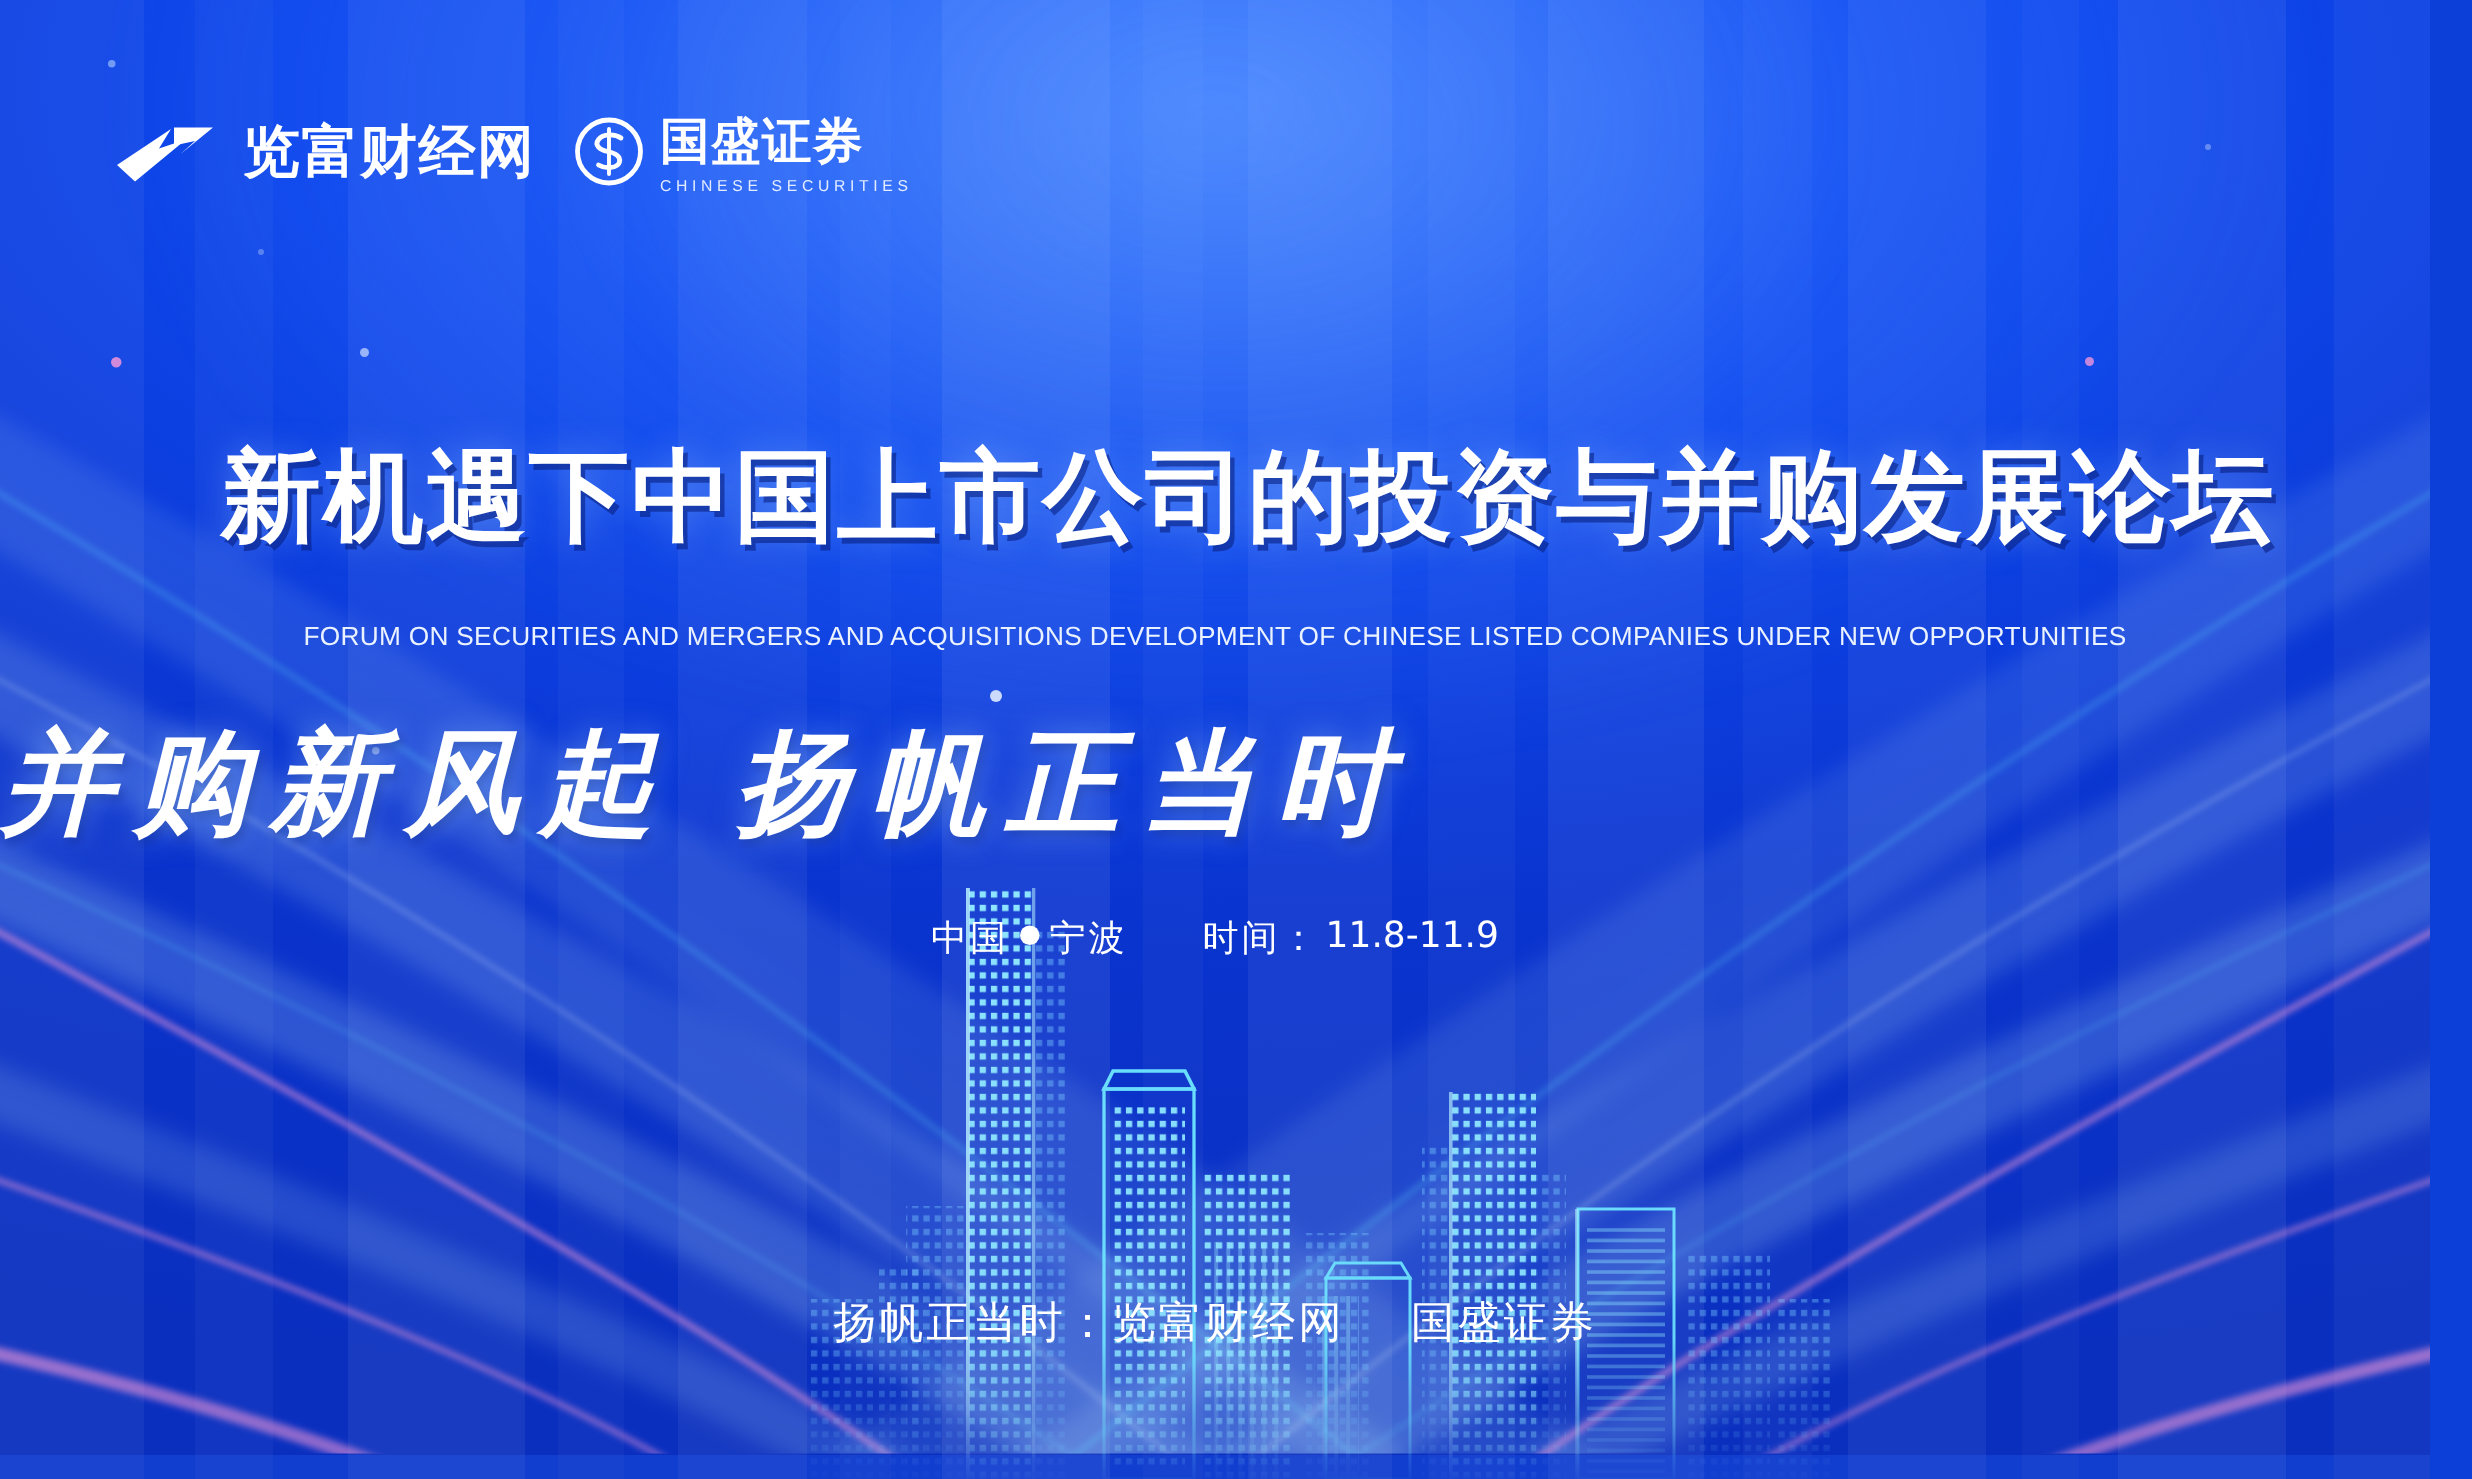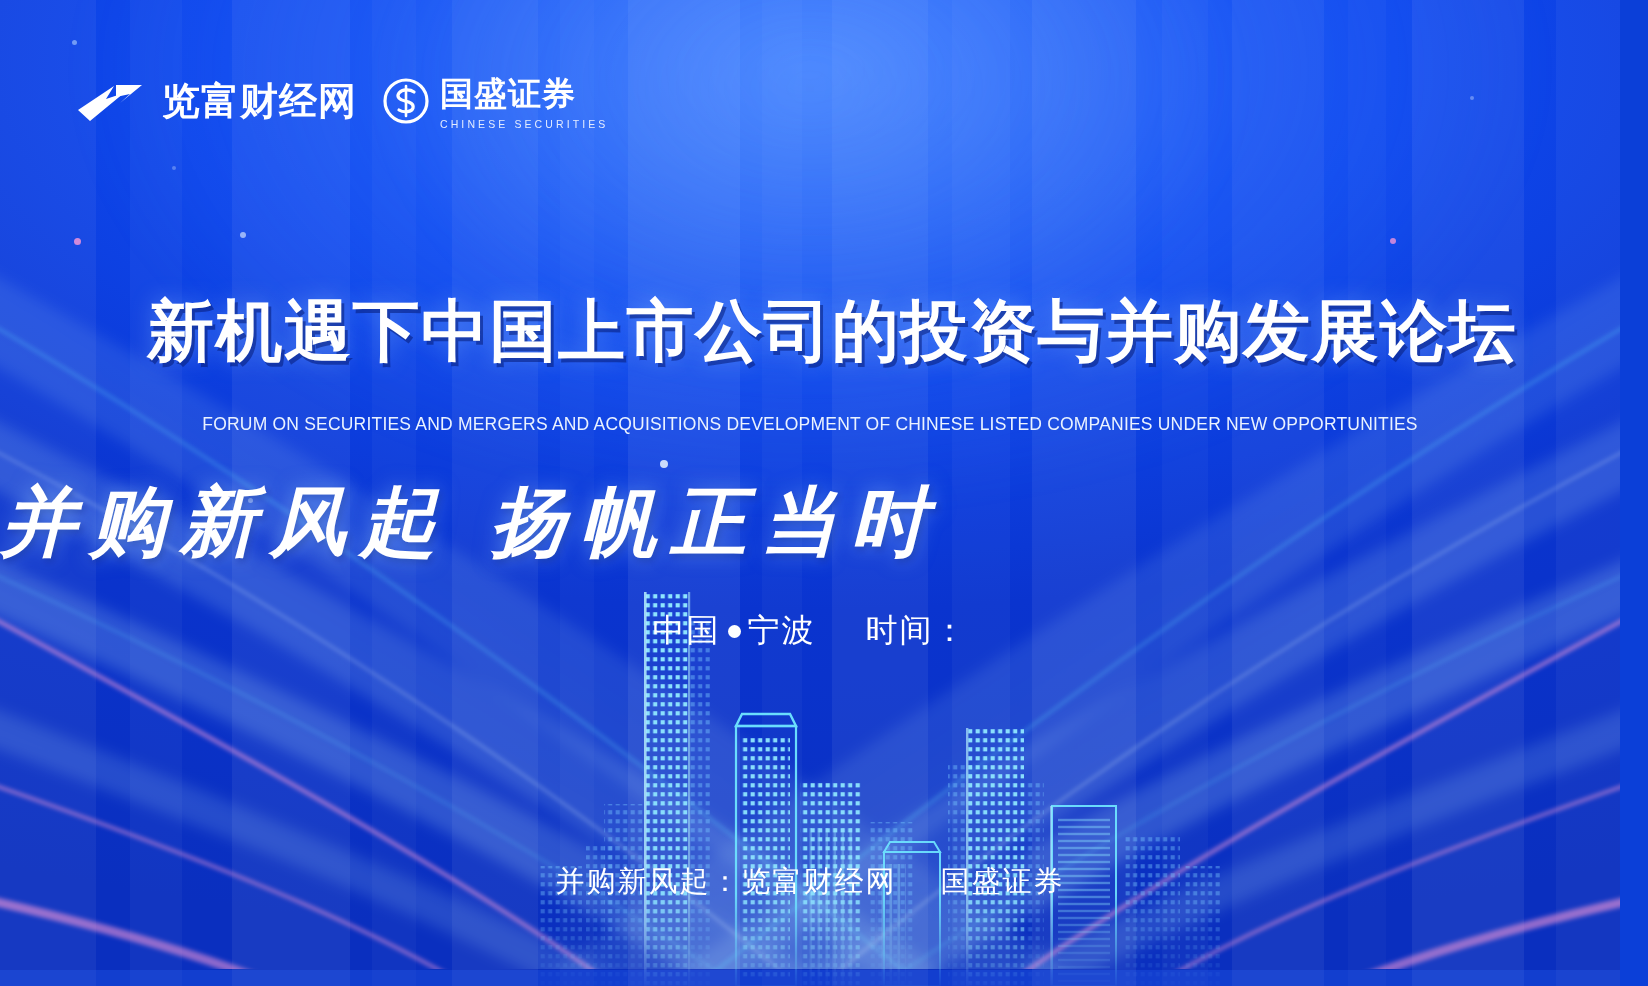--- a/index.html
+++ b/index.html
@@ -109,21 +109,21 @@
     letter-spacing:14px;
     text-shadow:0 0 20px rgba(150,200,255,.5), 2px 3px 6px rgba(5,25,110,.35);
   }
 
   
   .venue-row{
     position:absolute; left:0; right:0; top:609px;
     display:flex; justify-content:center; align-items:baseline;
     gap:50px;
     color:#ffffff;
-    font-size:32px;
+    font-size:24px;
     font-family:"DejaVu Sans","Liberation Sans",sans-serif;
     letter-spacing:2px;
     white-space:nowrap;
   }
   .venue{display:flex; align-items:baseline;}
   .venue-dot{
     display:inline-block; width:13px; height:13px; border-radius:50%;
     background:#fff; margin:0 7px; transform:translateY(-3px);
   }
   .date-row{display:flex; align-items:flex-start; gap:4px;}
@@ -356,24 +356,25 @@
     <div class="slogan">并购新风起  扬帆正当时</div>
 
     <div class="venue-row">
       <span class="venue">
         <span>中国</span>
         <span class="venue-dot"></span>
         <span>宁波</span>
       </span>
       <span class="date-row">
         <span>时间：</span>
+        <span class="date-val">11.8-11.9</span>
       </span>
     </div>
 
     <div class="footer">
-      <span>并购新风起：</span>
+      <span>扬帆正当时：</span>
       <span>览富财经网</span>
       <span class="footer-gap"></span>
       <span>国盛证券</span>
     </div>
 
   </div>
 </div>
 
 </body></html>

